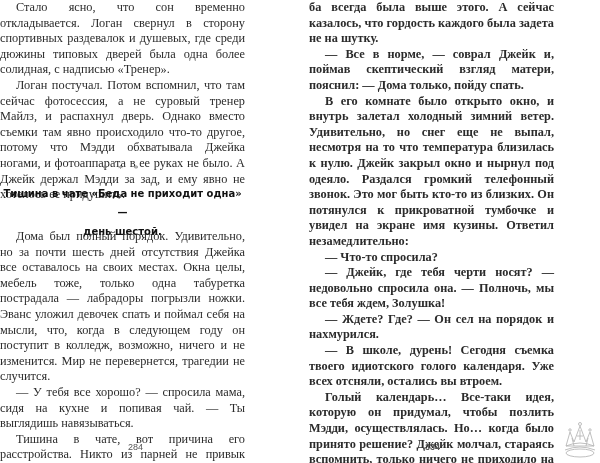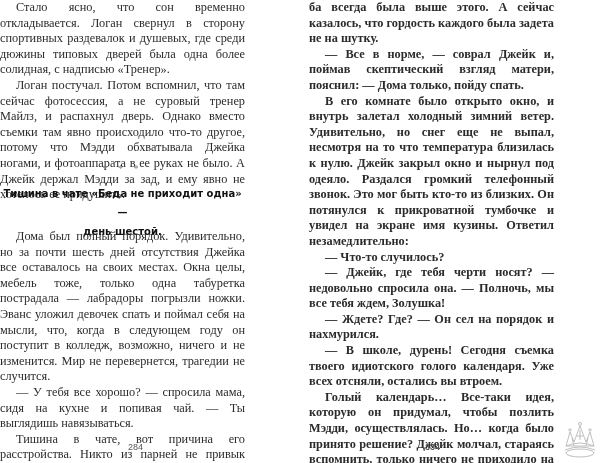--- a/index.html
+++ b/index.html
@@ -44,21 +44,21 @@
     <p>Тишина в чате, вот причина его расстройства. Никто из парней не привык навязываться, их друж-</p>
   </div>
   <div class="pagenum">284</div>
 </div>
 
 <div class="page page-right">
   <div class="text-block" style="top:0;">
     <p class="no-indent">ба всегда была выше этого. А сейчас казалось, что гордость каждого была задета не на шутку.</p>
     <p>— Все в норме, — соврал Джейк и, поймав скептический взгляд матери, пояснил: — Дома только, пойду спать.</p>
     <p>В его комнате было открыто окно, и внутрь залетал холодный зимний ветер. Удивительно, но снег еще не выпал, несмотря на то что температура близилась к нулю. Джейк закрыл окно и нырнул под одеяло. Раздался громкий телефонный звонок. Это мог быть кто-то из близких. Он потянулся к прикроватной тумбочке и увидел на экране имя кузины. Ответил незамедлительно:</p>
-    <p>— Что-то случилось?</p>
+    <p>— Что-то спросила?</p>
     <p>— Джейк, где тебя черти носят? — недовольно спросила она. — Полночь, мы все тебя ждем, Золушка!</p>
     <p>— Ждете? Где? — Он сел на порядок и нахмурился.</p>
     <p>— В школе, дурень! Сегодня съемка твоего идиотского голого календаря. Уже всех отсняли, остались вы втроем.</p>
     <p>Голый календарь… Все-таки идея, которую он придумал, чтобы позлить Мэдди, осуществлялась. Но… когда было принято решение? Джейк молчал, стараясь вспомнить, только ничего не приходило на ум.</p>
     <p>— Астер тебе не сообщил? — озадачилась на том конце Рори. — Логан тоже? Сегодня в семь было собрание, решили сразу всех отснять, время поджимает. Парни сказали, у них все готово.</p>
 
   </div>
   <div class="pagenum">334</div>
 </div>
 

